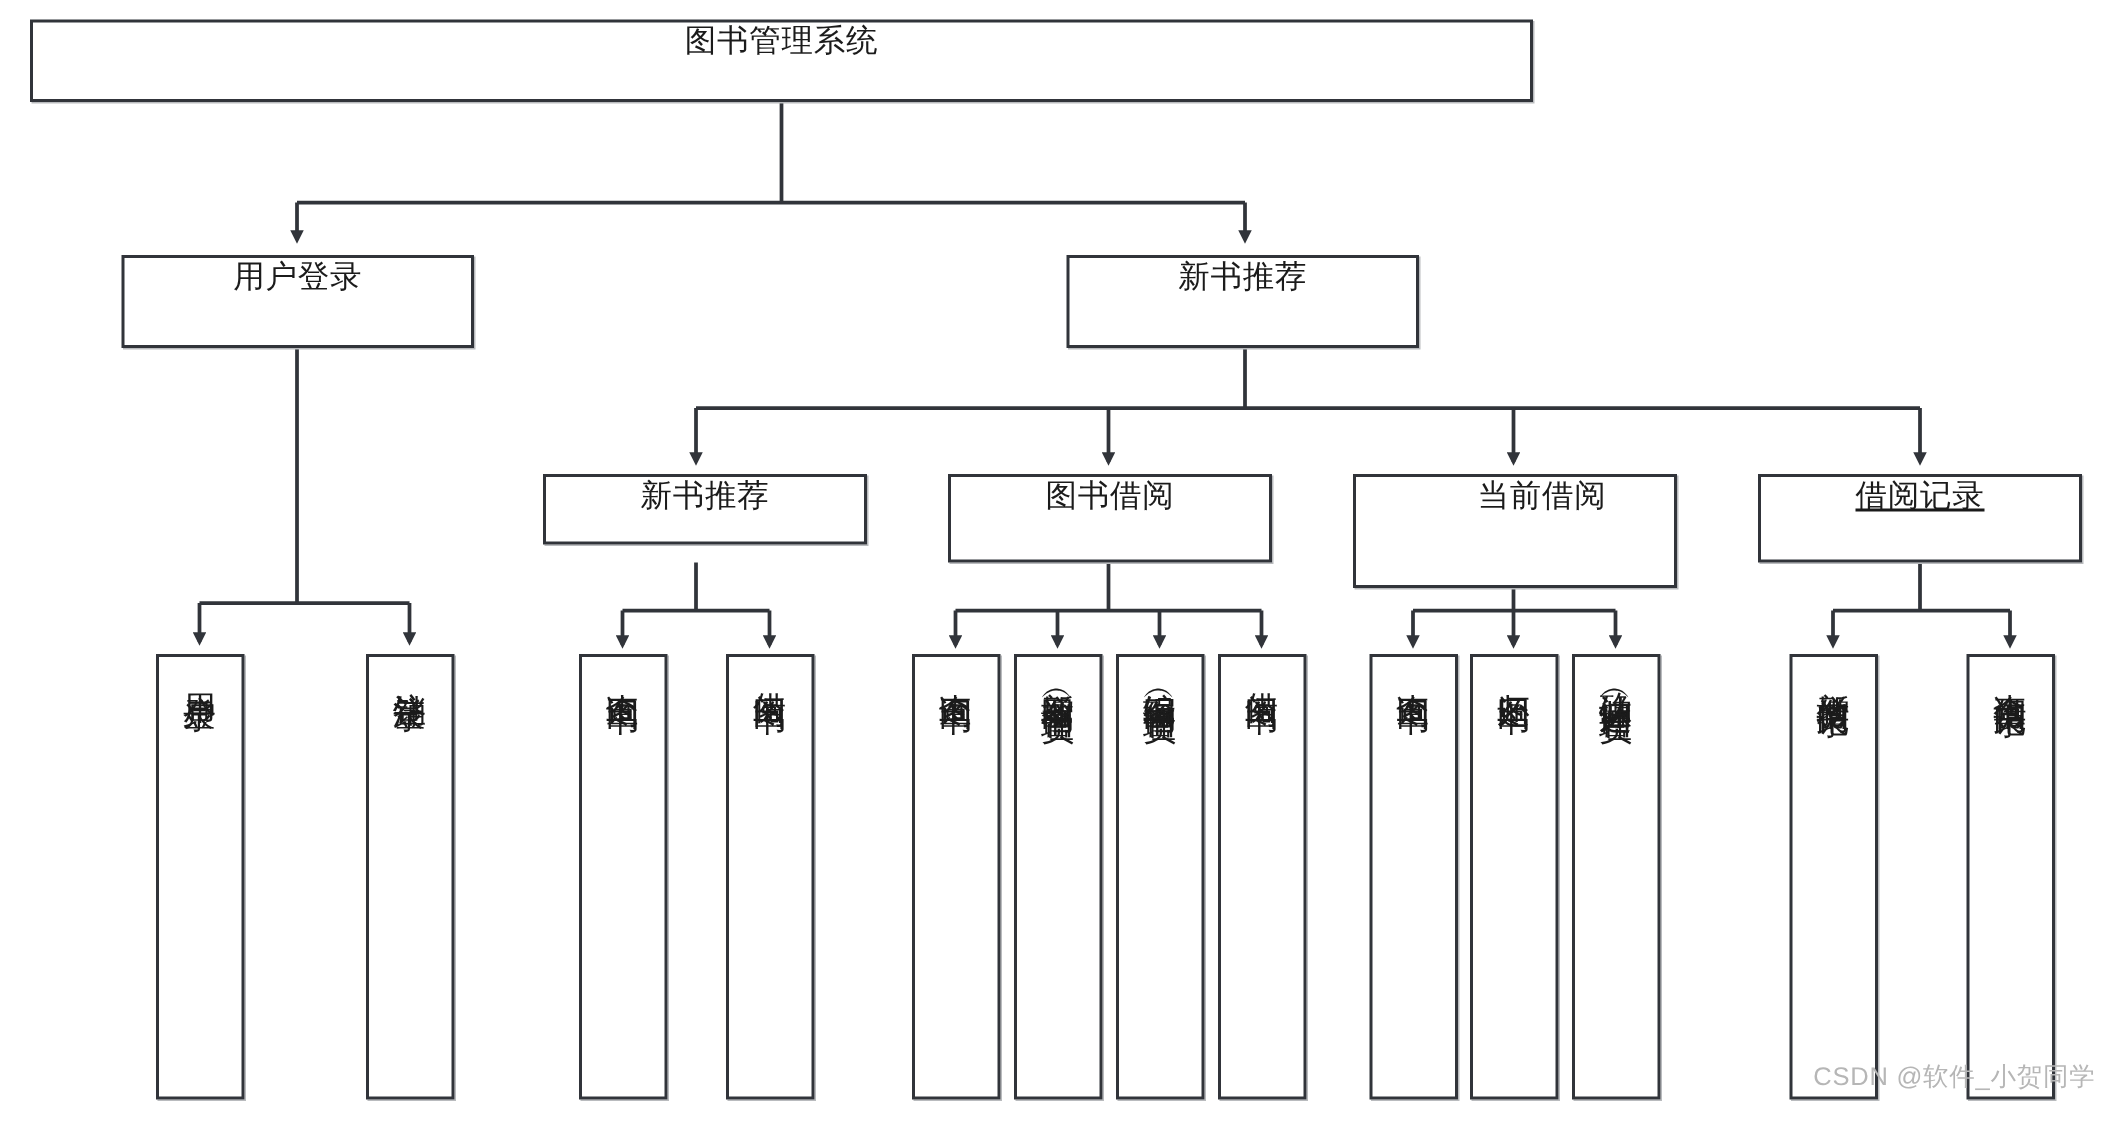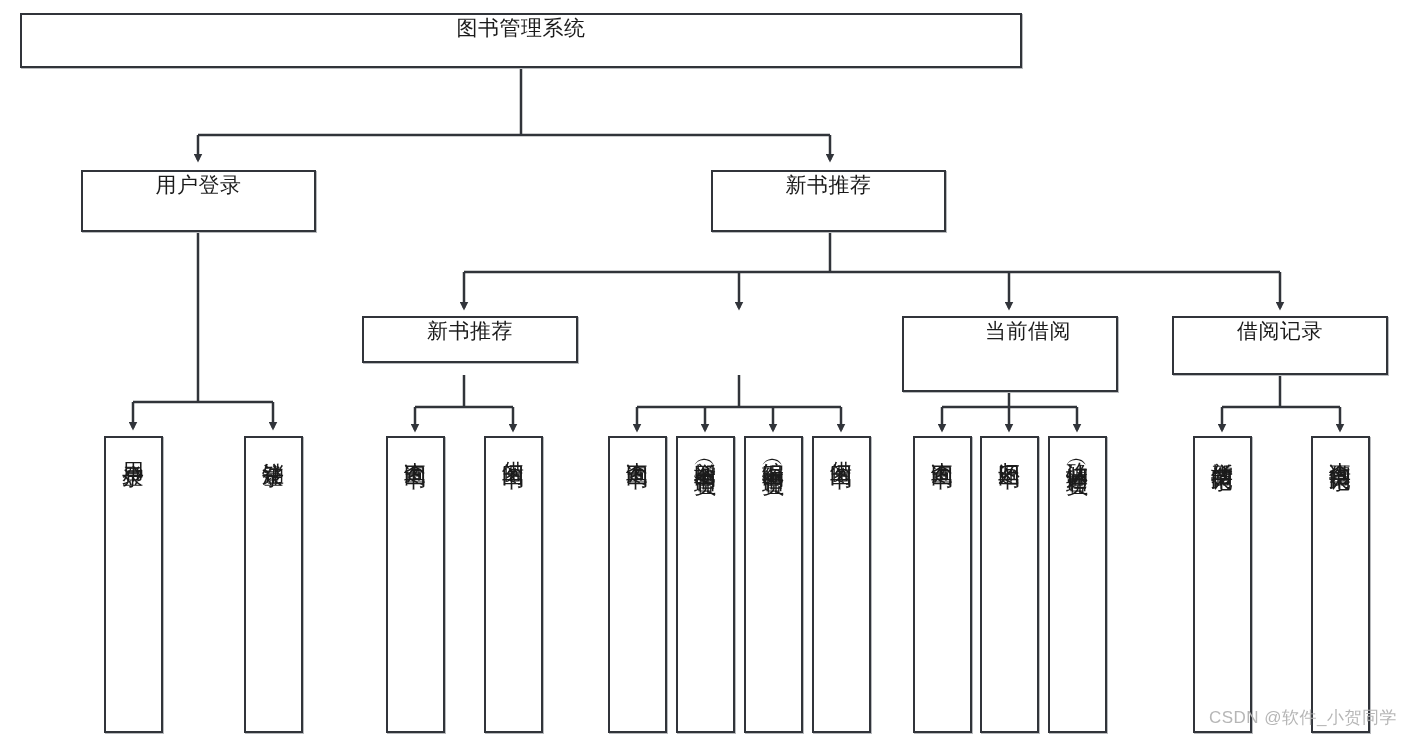--- a/index.html
+++ b/index.html
@@ -139,24 +139,27 @@
   <div class="node level2" style="left:81px; top:170px; width:235px; height:62px;">
     <span class="node-label">用户登录</span>
   </div>
   <div class="node level2" style="left:711px; top:170px; width:235px; height:62px;">
     <span class="node-label">新书推荐</span>
   </div>
 
   <div class="node level3" style="left:362px; top:316px; width:216px; height:47px;">
     <span class="node-label">新书推荐</span>
   </div>
+  <div class="node level3" style="left:632px; top:316px; width:216px; height:59px;">
+    <span class="node-label">图书借阅</span>
+  </div>
   <div class="node level3" style="left:902px; top:316px; width:216px; height:76px;padding-left:36px;">
     <span class="node-label">当前借阅</span>
   </div>
-  <div class="node level3" style="left:1172px; top:316px; width:216px; height:59px;">
+  <div class="node level3" style="left:1172px; top:316px; width:216px; height:59px;text-decoration:underline;">
     <span class="node-label">借阅记录</span>
   </div>
 
   <div class="node leaf" style="left:104px; top:436px; width:59px; height:297px;">
     <span class="node-label">用户登录</span>
   </div>
   <div class="node leaf" style="left:244px; top:436px; width:59px; height:297px;">
     <span class="node-label">注销登录</span>
   </div>
 

